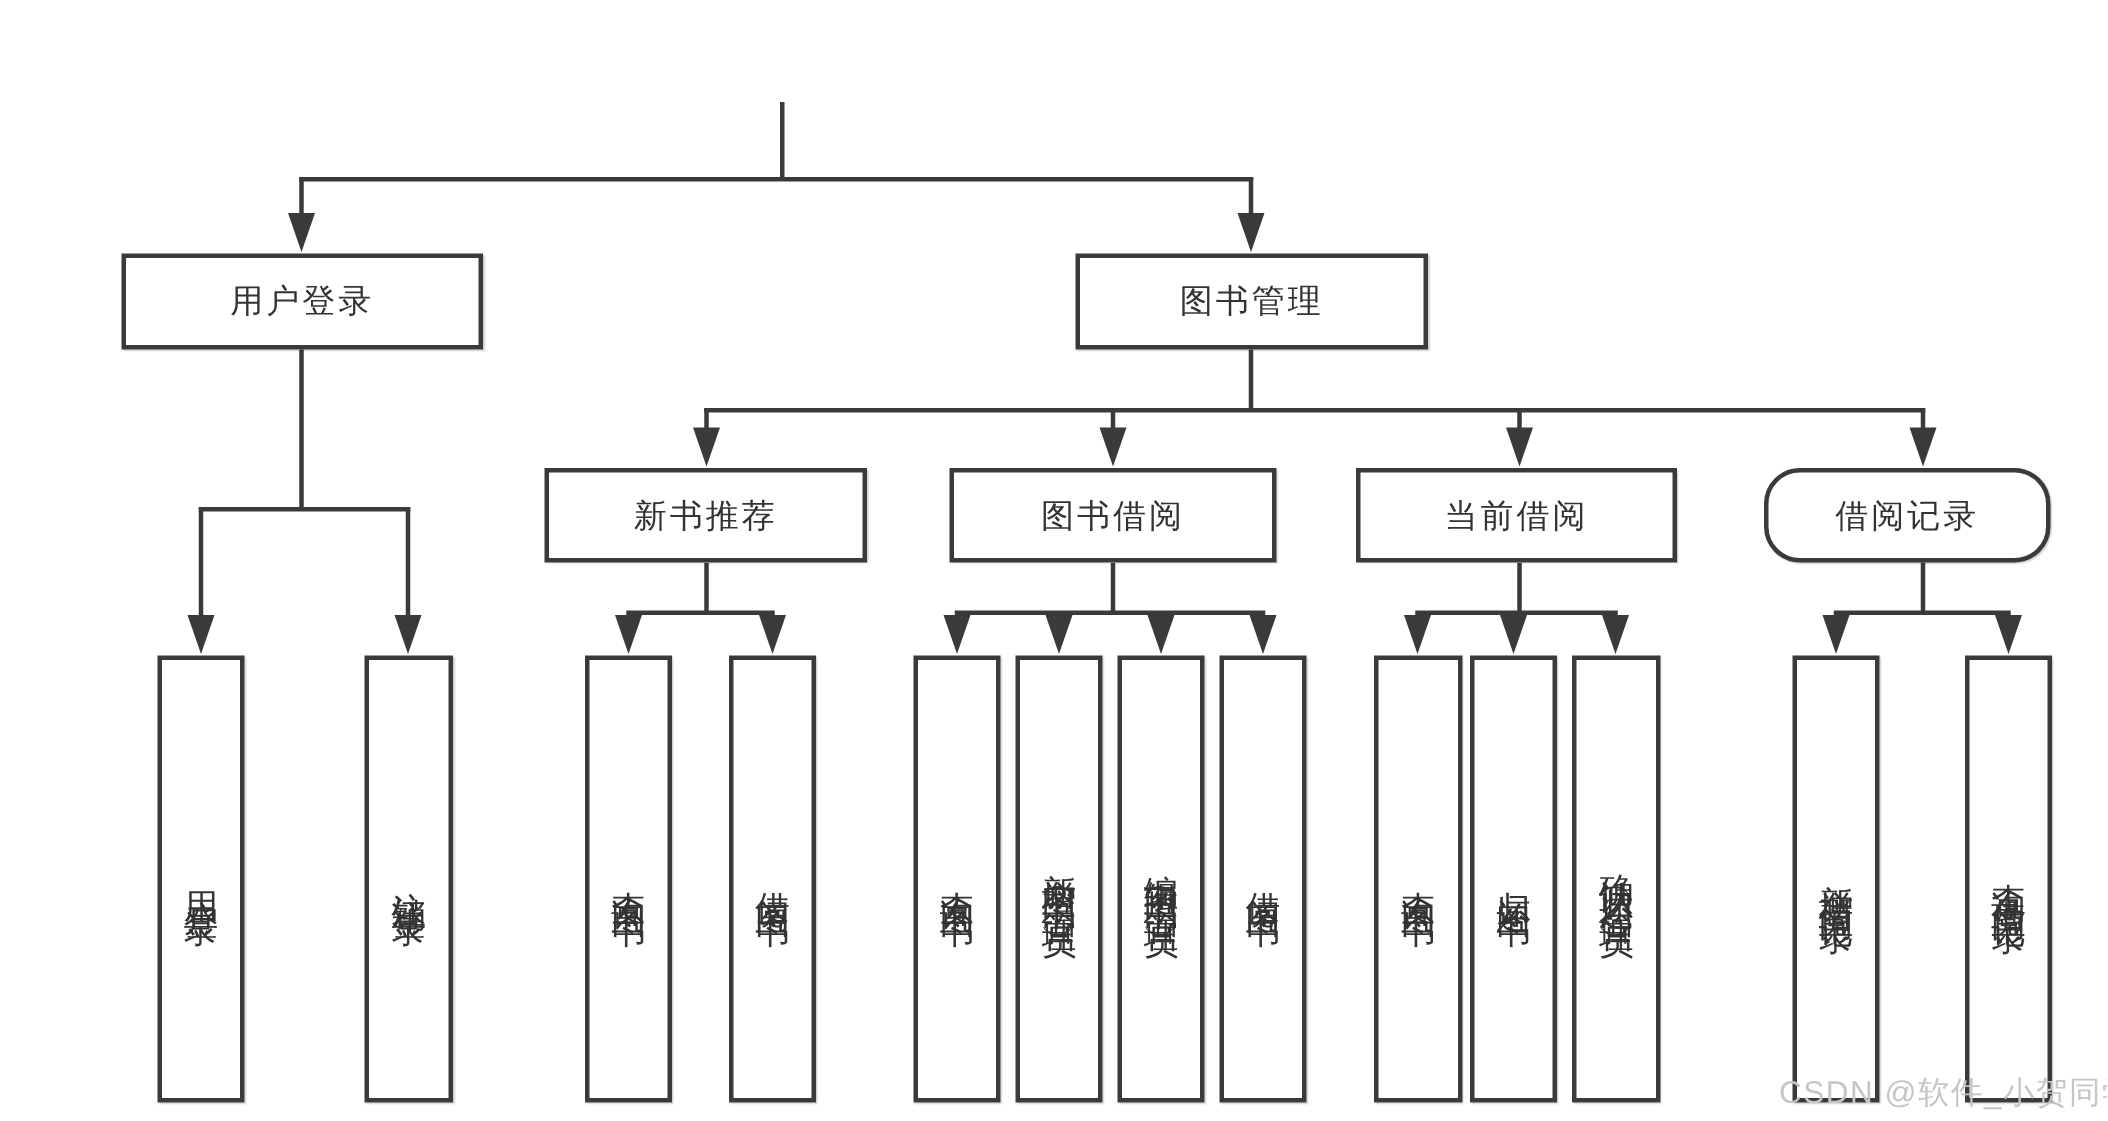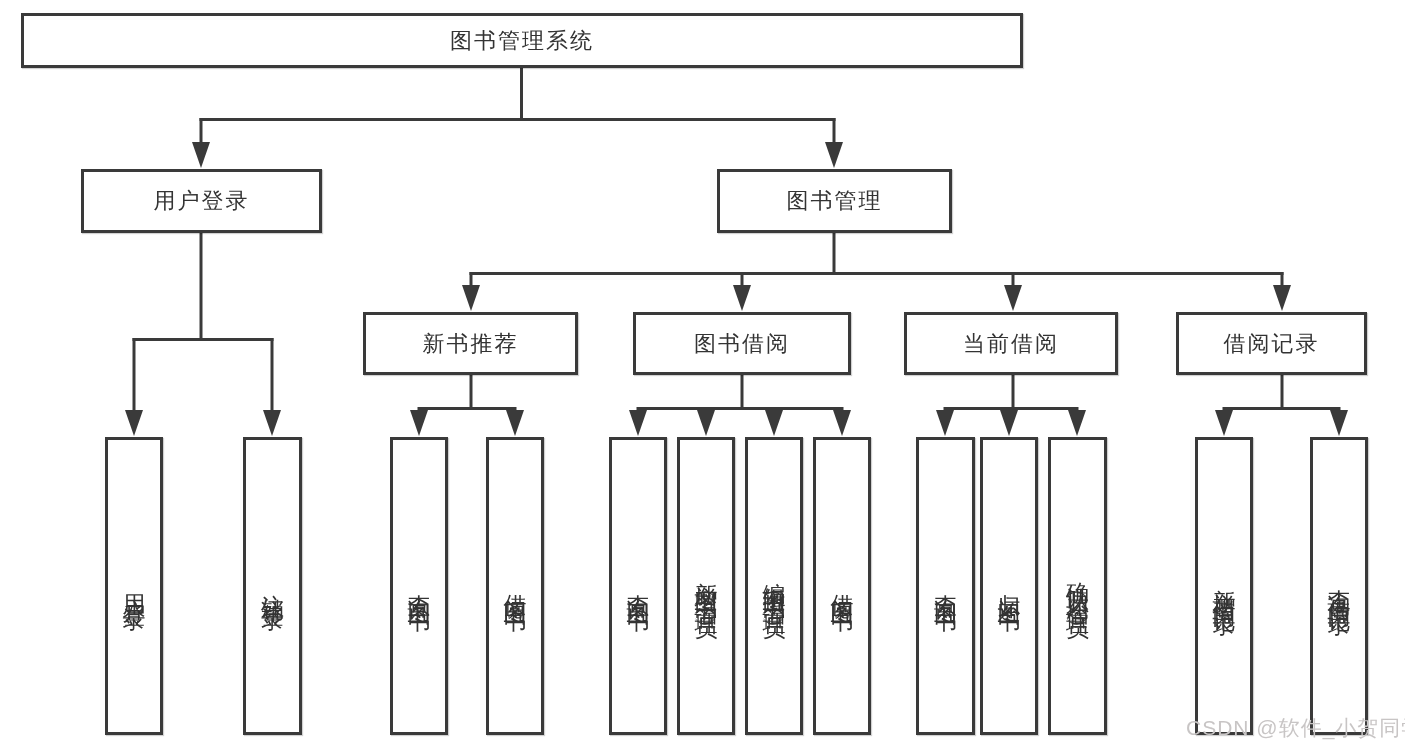--- a/index.html
+++ b/index.html
@@ -108,41 +108,38 @@
       <polygon points="765,410 783,410 774,436"></polygon>
       <polygon points="833,410 851,410 842,436"></polygon>
       <polygon points="936,410 954,410 945,436"></polygon>
       <polygon points="1000,410 1018,410 1009,436"></polygon>
       <polygon points="1068,410 1086,410 1077,436"></polygon>
       <polygon points="1215,410 1233,410 1224,436"></polygon>
       <polygon points="1330,410 1348,410 1339,436"></polygon>
     </g>
   </svg>
 
-  <div class="box" style="left:21px; top:13px; width:1002px; height:55px;">
-    <span class="hlabel">图书管理系统</span>
-  </div>
 
   <div class="box" style="left:81px; top:169px; width:241px; height:64px;">
     <span class="hlabel">用户登录</span>
   </div>
   <div class="box" style="left:717px; top:169px; width:235px; height:64px;">
     <span class="hlabel">图书管理</span>
   </div>
 
   <div class="box" style="left:633px; top:312px; width:218px; height:63px;">
     <span class="hlabel">图书借阅</span>
   </div>
   <div class="box" style="left:363px; top:312px; width:215px; height:63px;">
     <span class="hlabel">新书推荐</span>
   </div>
   <div class="box" style="left:904px; top:312px; width:214px; height:63px;">
     <span class="hlabel">当前借阅</span>
   </div>
-  <div class="box" style="left:1176px; top:312px; width:191px; height:63px;">
+  <div class="box" style="left:1176px; top:312px; width:191px; height:63px;border-radius:24px;">
     <span class="hlabel">借阅记录</span>
   </div>
 
   <div class="box vbox" style="left:105px; top:437px; width:58px; height:298px;">
     <span class="vlabel">用户登录</span>
   </div>
   <div class="box vbox" style="left:243px; top:437px; width:59px; height:298px;">
     <span class="vlabel">注销登录</span>
   </div>
 

